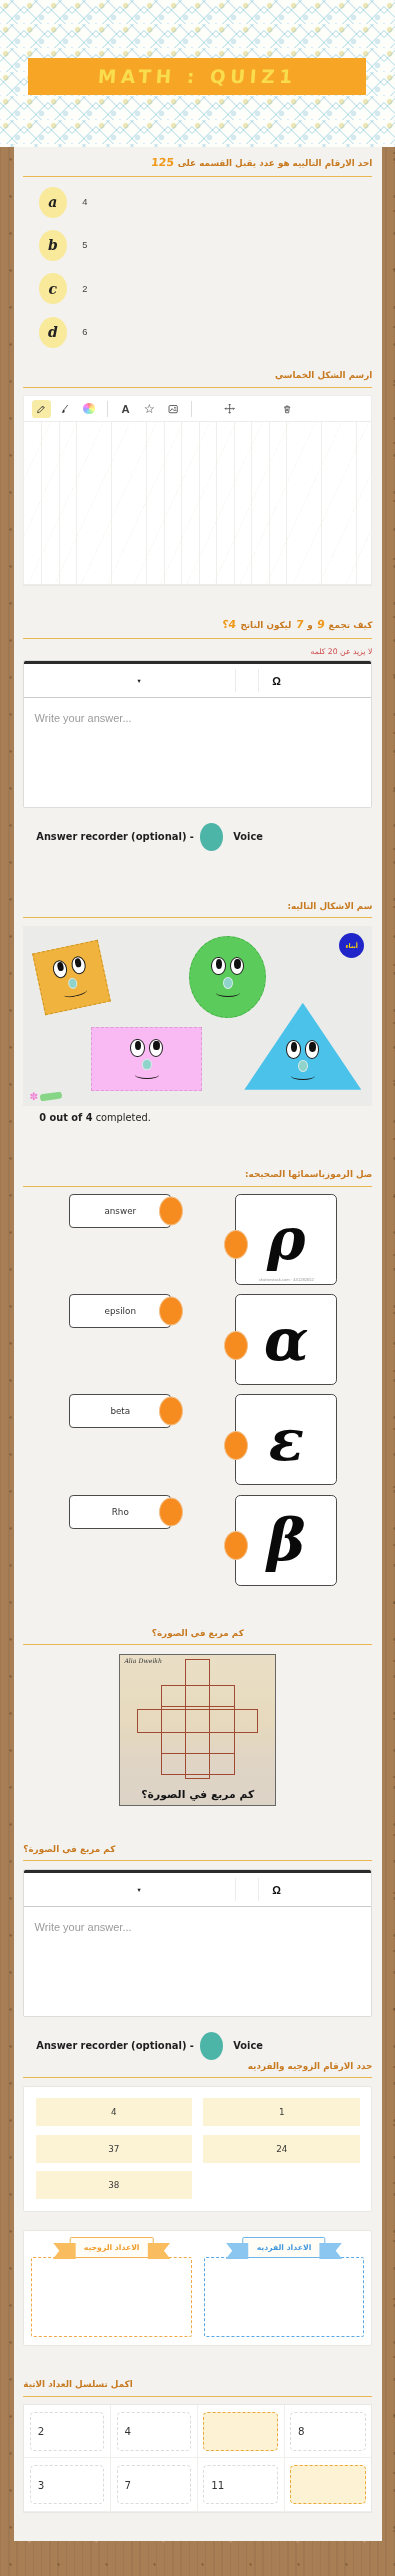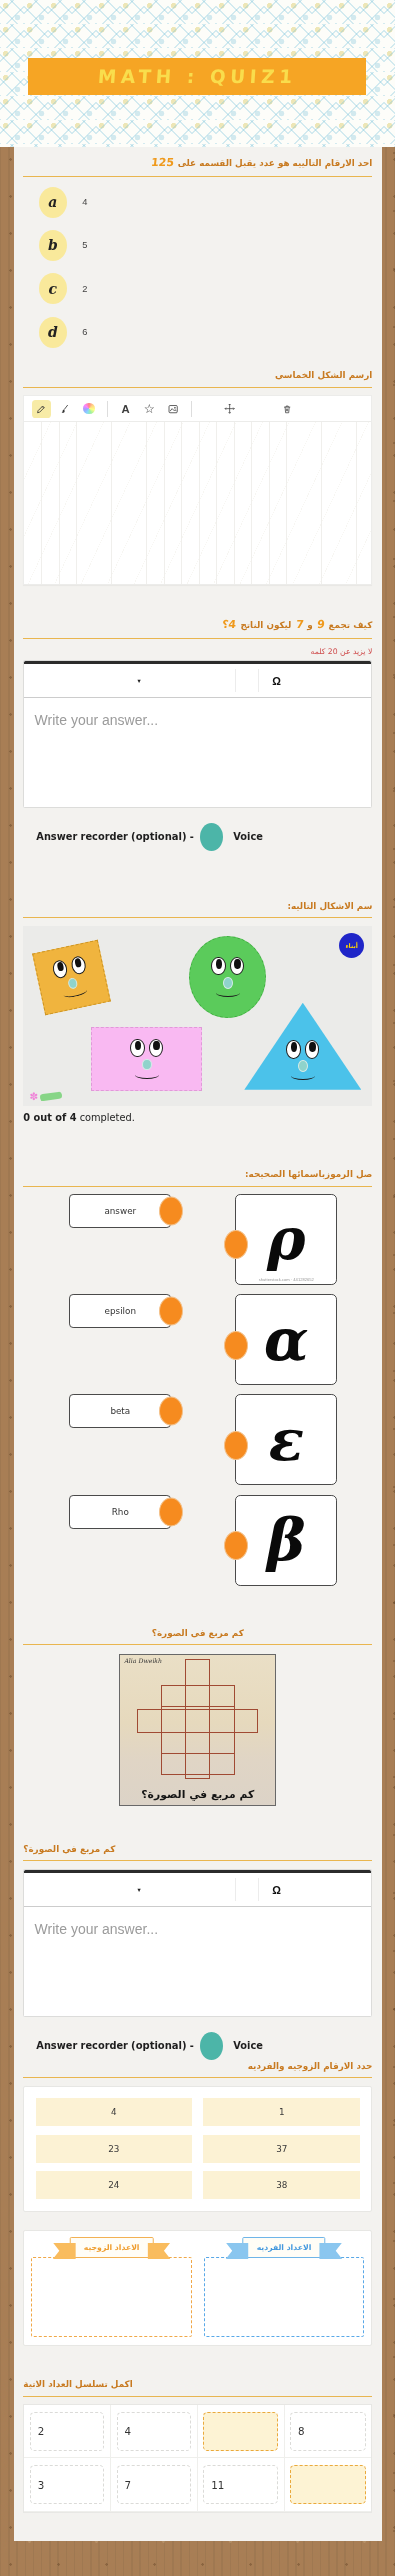--- a/index.html
+++ b/index.html
@@ -57,21 +57,21 @@
   
   .hint{color:#cf4d4d;font-size:7.7px;margin:1px 0 4.1px;font-family:"DejaVu Sans",sans-serif;}
   .editor{border:0.5px solid #dcdcda;background:#fff;border-radius:1.5px;}
   .editor-topbar{height:3.6px;background:#2b2b2b;border-radius:1.5px 1.5px 0 0;}
   .editor-toolbar{height:33px;border-bottom:0.5px solid #ccc;display:flex;align-items:center;}
   .caret{margin-left:112px;font-size:5.7px;color:#222;}
   .ediv-a{width:0.5px;height:23px;background:#ececec;margin-left:93px;}
   .ediv-b{width:0.5px;height:23px;background:#ececec;margin-left:23px;}
   .omega{margin-left:13.4px;font-size:10.8px;font-weight:bold;color:#111;}
   .editor-body{display:block;width:100%;height:109px;box-sizing:border-box;border:none;outline:none;resize:none;
-    padding:13.4px 10.3px;font-family:"Liberation Sans",sans-serif;font-size:14px;color:#6d28d9;background:transparent;}
+    padding:13.4px 10.3px;font-family:"Liberation Sans",sans-serif;font-size:11px;color:#6d28d9;background:transparent;}
   .editor-body::placeholder{color:#9b9b9b;}
   
   .recorder{display:flex;align-items:center;margin:14.4px 0 0 13px;font-family:"DejaVu Sans",sans-serif;font-weight:bold;font-size:9.8px;color:#1e1e1e;text-align:right;}
   .rec-opt{font-size:10px;margin:0 3.1px;}
   .voice-btn{width:23px;height:28px;border-radius:50%;background:#4cb5a8;margin:0 10.3px 0 6.2px;flex:none;}
   
   .shapes{position:relative;height:180px;background:#ebebe9;margin-top:4.1px;overflow:hidden;}
   .shape{position:absolute;display:flex;flex-direction:column;align-items:center;justify-content:center;box-sizing:border-box;}
   .sq{left:14.4px;top:20.6px;width:67px;height:63px;background:#f0b43e;border:1.5px dashed #cd9526;transform:rotate(-12deg);}
   .ci{left:166px;top:10.3px;width:77px;height:82px;background:#5bcb5b;border:1.5px dashed #3fae3f;border-radius:50%;}
@@ -81,21 +81,21 @@
   .eye{width:12.4px;height:16.5px;background:#fff;border:1px solid #1c1c1c;border-radius:50%;position:relative;}
   .pupil{position:absolute;top:1px;left:3.6px;width:6.2px;height:9.8px;background:#111;border-radius:50%;}
   .nose{width:7.7px;height:9.8px;background:#8fd3cb;border:1px solid #d4ebe7;border-radius:50%;margin:1.5px auto 0;}
   .smile{width:24px;height:7.2px;border-bottom:1.5px solid #1c1c1c;border-radius:0 0 50% 50%;}
   .pic-logo{position:absolute;right:8.2px;top:7.2px;width:25px;height:25px;border-radius:50%;background:#1f25c8;color:#ffd400;
     display:flex;align-items:center;justify-content:center;font-family:"DejaVu Sans",sans-serif;font-weight:bold;font-size:6.2px;}
   .mini-logo{position:absolute;left:6.2px;bottom:4.1px;}
   .mini-star{color:#ef83d8;font-size:10.3px;}
   .mini-bar{display:inline-block;width:21.6px;height:6.7px;background:#6ed06e;border-radius:3.1px;transform:rotate(-8deg);opacity:.8;}
   .progress{margin-top:6.2px;font-family:"DejaVu Sans",sans-serif;font-size:9.8px;color:#1e1e1e;}
-  .progress b{font-weight:bold;}
+  .progress b{font-weight:bold;margin-left:16px;}
   
   .mrow{display:flex;align-items:flex-start;margin-bottom:9.3px;}
   .mlabel{position:relative;margin-left:46px;width:100px;height:32px;background:#fff;border:0.5px solid #4a4a4a;border-radius:4.1px;
     display:flex;align-items:center;justify-content:center;font-size:8.8px;color:#333;font-family:"DejaVu Sans",sans-serif;}
   .dot{width:24px;height:29px;background:#f68b1f;border:1px solid #f3c18a;border-radius:50%;box-sizing:border-box;}
   .mlabel .dot{position:absolute;right:-12.4px;top:50%;transform:translateY(-50%);}
   .mcard{position:relative;margin-left:64px;width:100px;height:89px;background:#fff;border:0.5px solid #4a4a4a;border-radius:5.2px;
     display:flex;align-items:center;justify-content:center;}
   .mcard .dot{position:absolute;left:-12.4px;top:40%;}
   .msym{font-family:"DejaVu Serif",serif;font-style:italic;font-weight:bold;font-size:58px;line-height:1;color:#0a0a0a;}
@@ -404,21 +404,20 @@
     </div>
   </section>
 
   <section style="">
     <div class="sec-title rtl">حدد الارقام الزوجيه والفرديه</div>
     <hr class="gold">
     <div class="card">
       <div class="tile-grid">
         <div class="tile">4</div>
         <div class="tile">1</div>
-        <div class="tile">23</div>
         <div class="tile">37</div>
         <div class="tile">24</div>
         <div class="tile">38</div>
       </div>
     </div>
     <div class="zones-card">
       <div class="zones">
         <div class="zone-wrap">
           <div class="ribbon orange">الاعداد الزوجيه</div>
           <div class="zone orange"></div>

